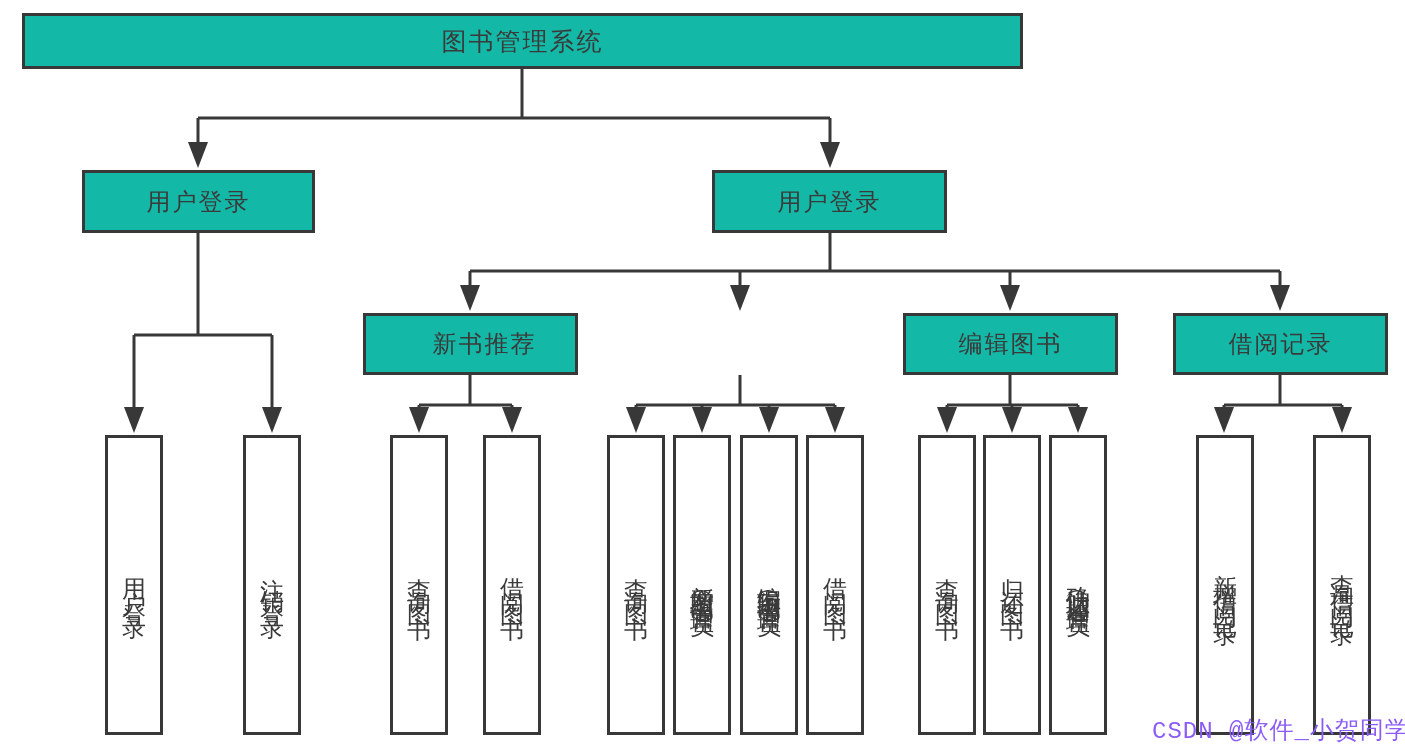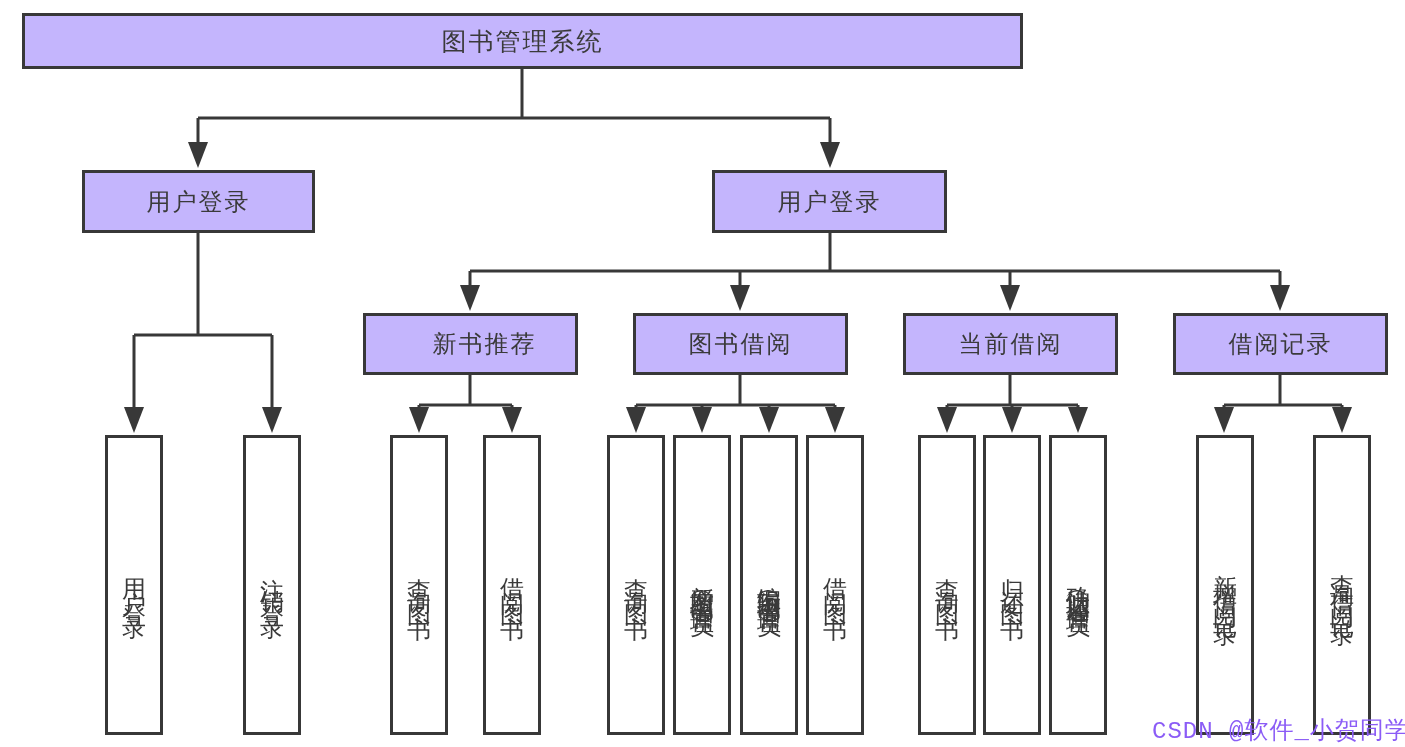--- a/index.html
+++ b/index.html
@@ -10,21 +10,21 @@
     background: #ffffff;
     overflow: hidden;
     font-family: "Liberation Sans", "DejaVu Sans", sans-serif;
   }
   #wires { position: absolute; left: 0; top: 0; width: 1405px; height: 747px; }
 
   .hbox {
     position: absolute;
     box-sizing: border-box;
     border: 3px solid #383838;
-    background: #c4b5fd;
+    background: #14b8a6;
     display: flex;
     align-items: center;
     justify-content: center;
     color: #3a3a3a;
     font-size: 24px;
     letter-spacing: 2px;
     white-space: nowrap;
   }
   .root-box { left: 22px; top: 13px; width: 1001px; height: 56px; font-size: 25px; }
   .l1a { left: 82px;  top: 170px; width: 233px; height: 63px; }
@@ -116,22 +116,21 @@
       <polygon points="1332,407 1352,407 1342,433"></polygon>
     </g>
   </svg>
 
   <div class="hbox root-box">图书管理系统</div>
 
   <div class="hbox l1a">用户登录</div>
   <div class="hbox l1b">用户登录</div>
 
   <div class="hbox l2 l2a">新书推荐</div>
-  <div class="hbox l2 l2b">图书借阅</div>
-  <div class="hbox l2 l2c">当前借阅</div>
+  <div class="hbox l2 l2c">编辑图书</div>
   <div class="hbox l2 l2d">借阅记录</div>
 
   <div class="leaf ls-wide" style="left:105px">
     <span>用户登录</span>
   </div>
   <div class="leaf ls-wide" style="left:243px">
     <span>注销登录</span>
   </div>
 
   <div class="leaf ls-wide" style="left:390px">

